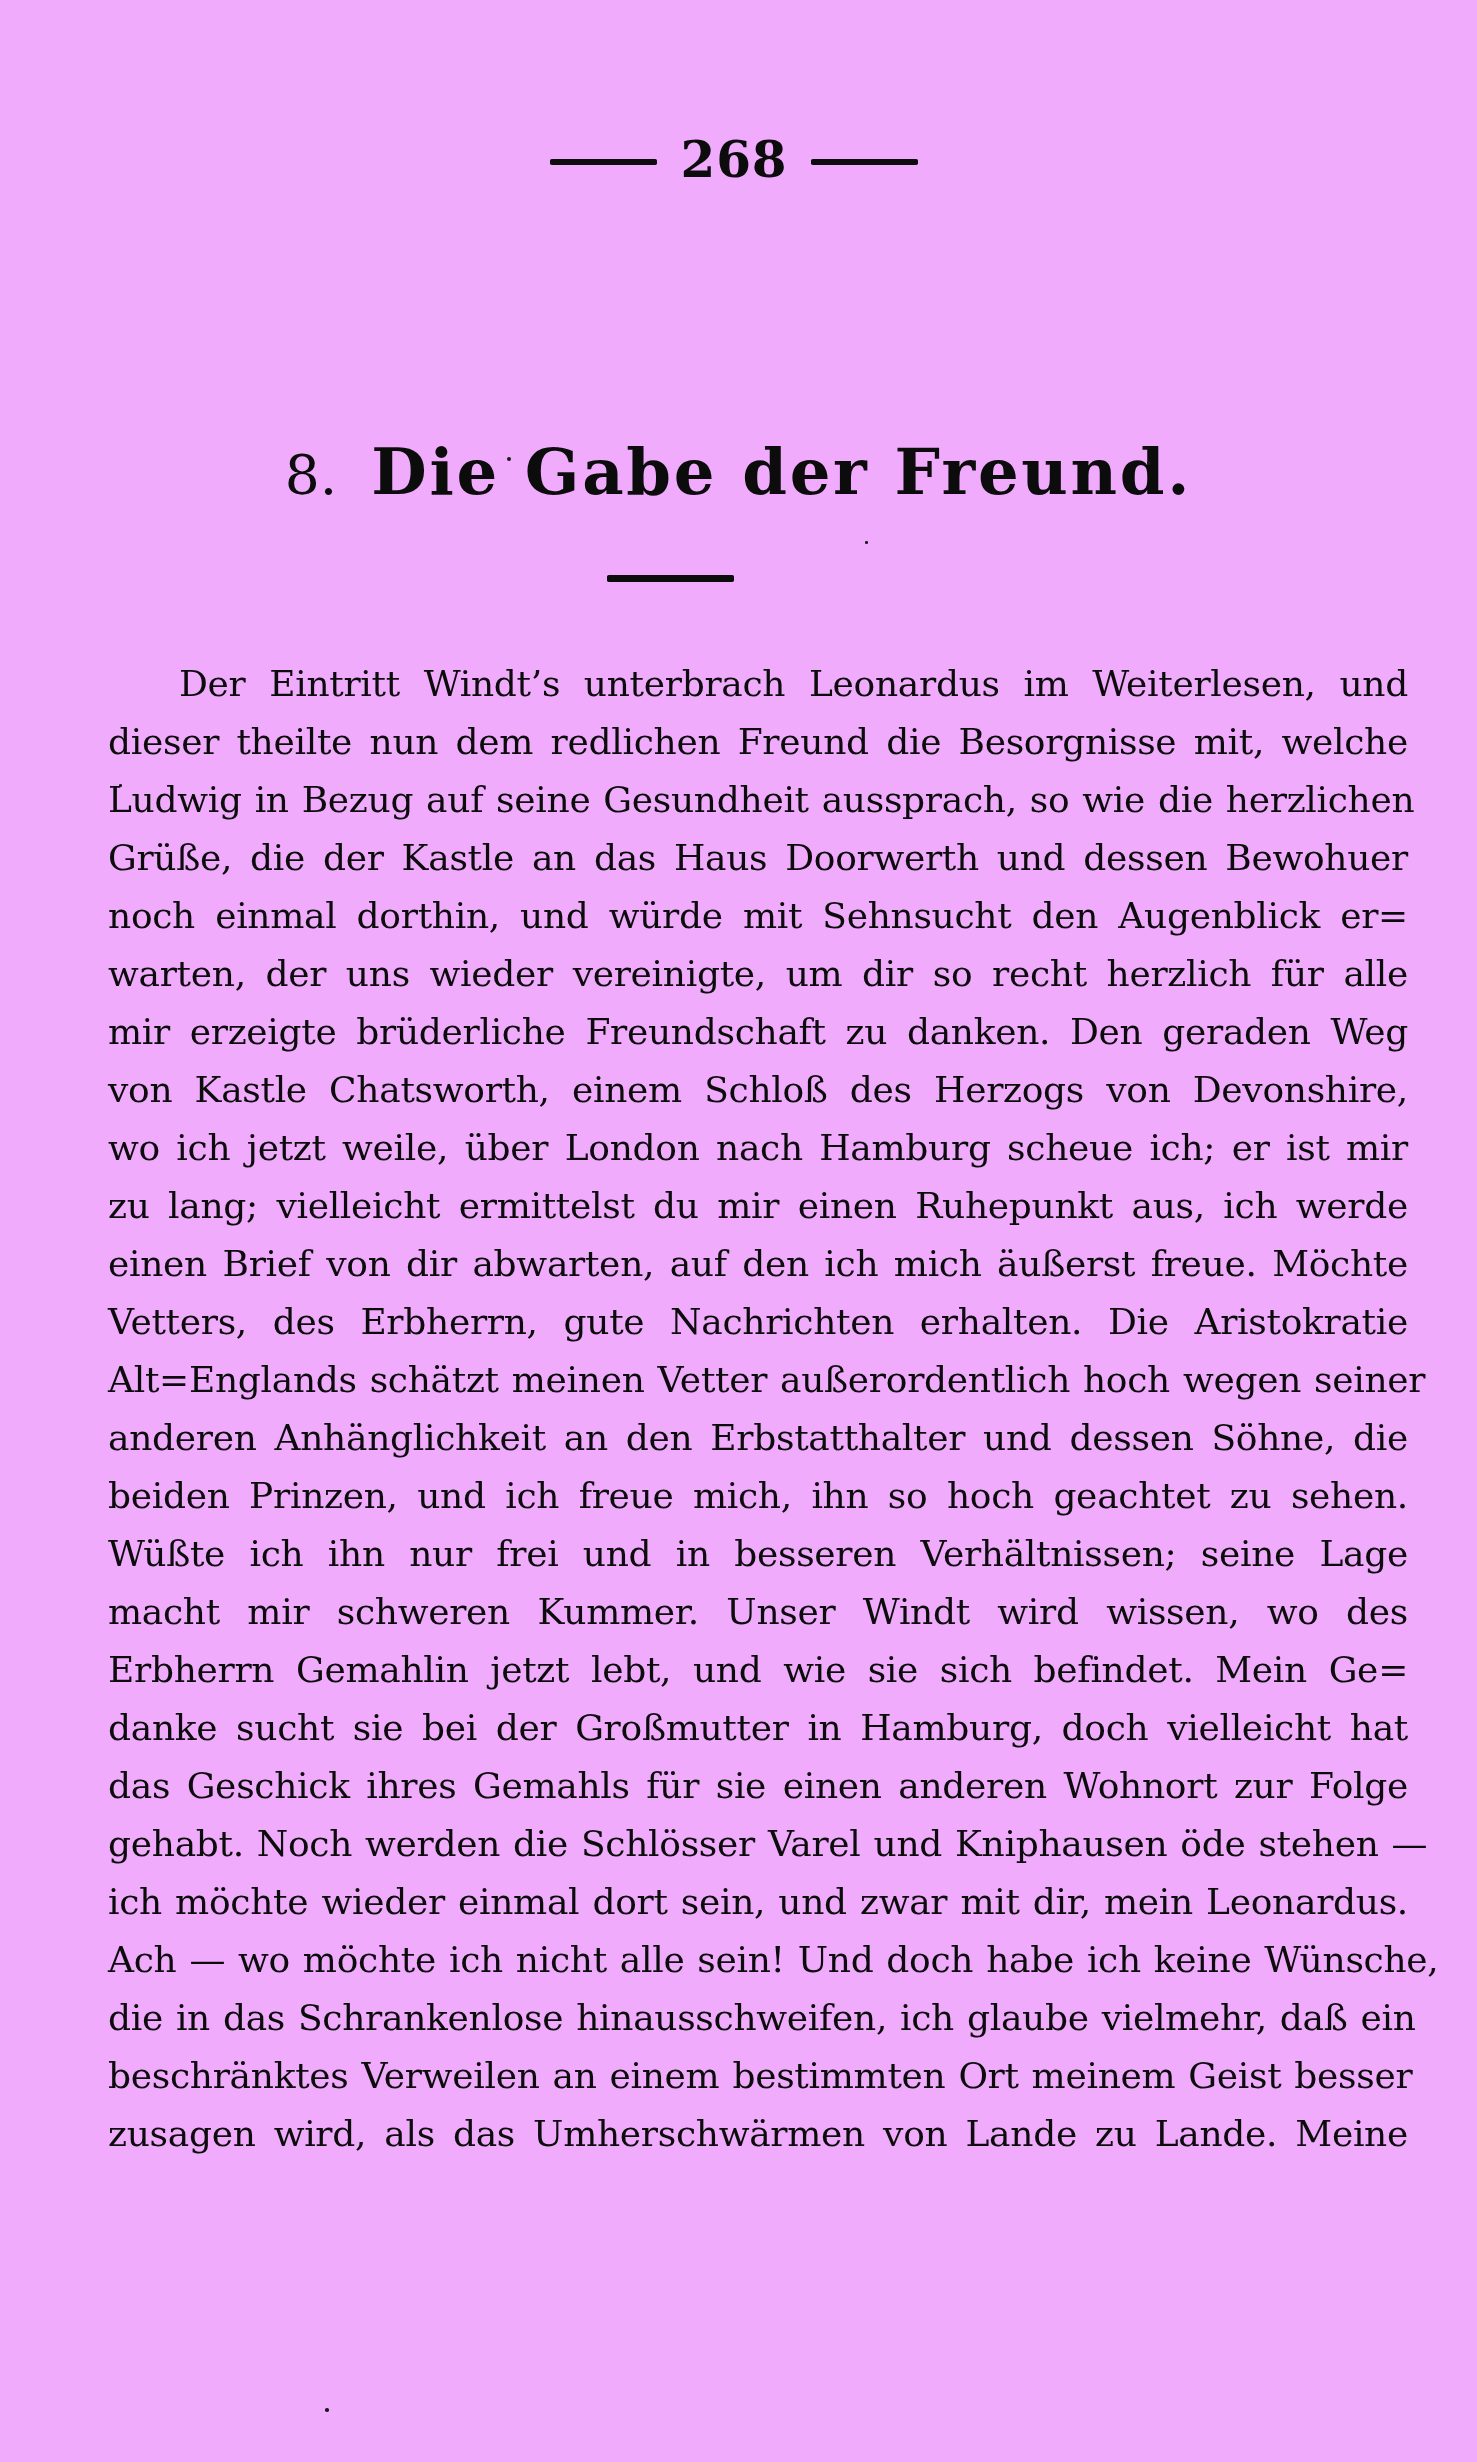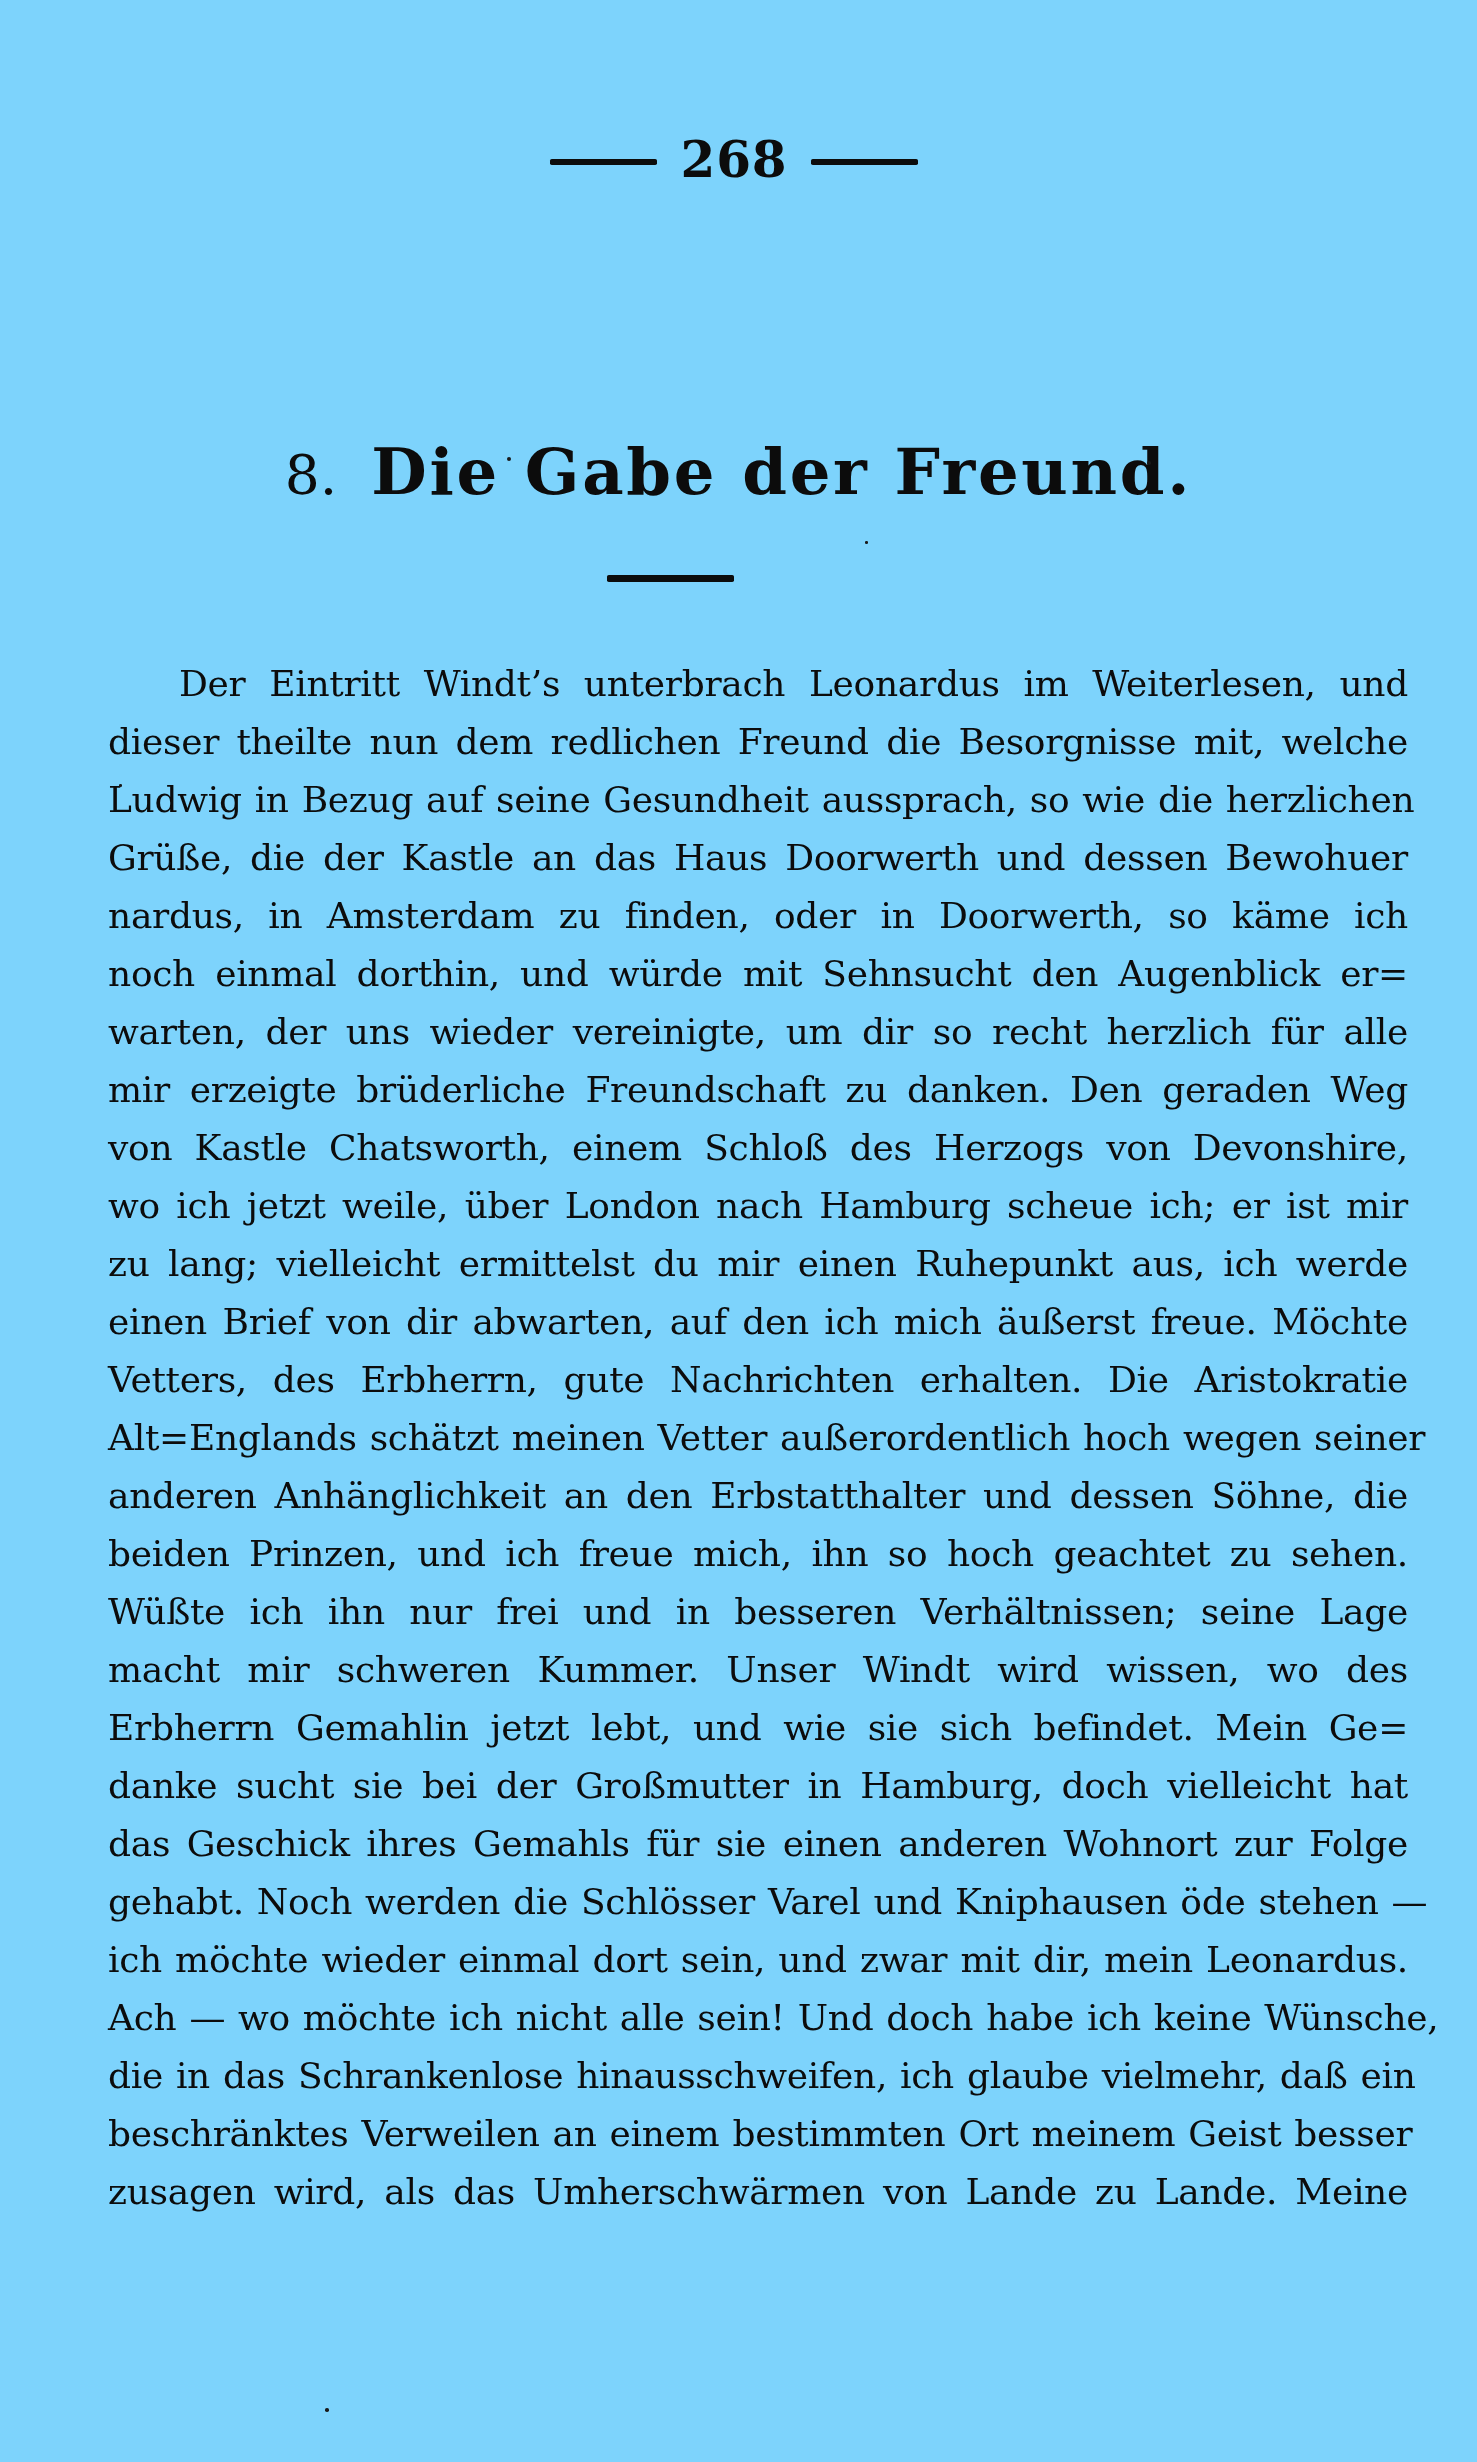--- a/index.html
+++ b/index.html
@@ -5,21 +5,21 @@
   html, body {
     margin: 0;
     padding: 0;
     background: #e8e8e4;
   }
   .page {
     position: relative;
     width: 1477px;
     height: 2462px;
     margin: 0 auto;
-    background: #7dd3fc;
+    background: #f0abfc;
     color: #0c0c0c;
     font-family: "DejaVu Serif", "Liberation Serif", serif;
     overflow: hidden;
   }
 
   
   .pagenum-row {
     position: absolute;
     top: 131px;
     left: 0;
@@ -124,21 +124,20 @@
     <span class="heading-num">8.</span><span class="heading-title">Die Gabe der Freund.</span>
   </div>
 
   <div class="heading-rule"></div>
 
   <div class="body-text">
       <div class="line">Der Eintritt Windt’s unterbrach Leonardus im Weiterlesen, und</div>
       <div class="line">dieser theilte nun dem redlichen Freund die Besorgnisse mit, welche</div>
       <div class="line">Ludwig in Bezug auf seine Gesundheit aussprach, so wie die herzlichen</div>
       <div class="line">Grüße, die der Kastle an das Haus Doorwerth und dessen Bewohuer</div>
-      <div class="line">nardus, in Amsterdam zu finden, oder in Doorwerth, so käme ich</div>
       <div class="line">noch einmal dorthin, und würde mit Sehnsucht den Augenblick er=</div>
       <div class="line">warten, der uns wieder vereinigte, um dir so recht herzlich für alle</div>
       <div class="line">mir erzeigte brüderliche Freundschaft zu danken. Den geraden Weg</div>
       <div class="line">von Kastle Chatsworth, einem Schloß des Herzogs von Devonshire,</div>
       <div class="line">wo ich jetzt weile, über London nach Hamburg scheue ich; er ist mir</div>
       <div class="line">zu lang; vielleicht ermittelst du mir einen Ruhepunkt aus, ich werde</div>
       <div class="line">einen Brief von dir abwarten, auf den ich mich äußerst freue. Möchte</div>
       <div class="line">Vetters, des Erbherrn, gute Nachrichten erhalten. Die Aristokratie</div>
       <div class="line">Alt=Englands schätzt meinen Vetter außerordentlich hoch wegen seiner</div>
       <div class="line">anderen Anhänglichkeit an den Erbstatthalter und dessen Söhne, die</div>

